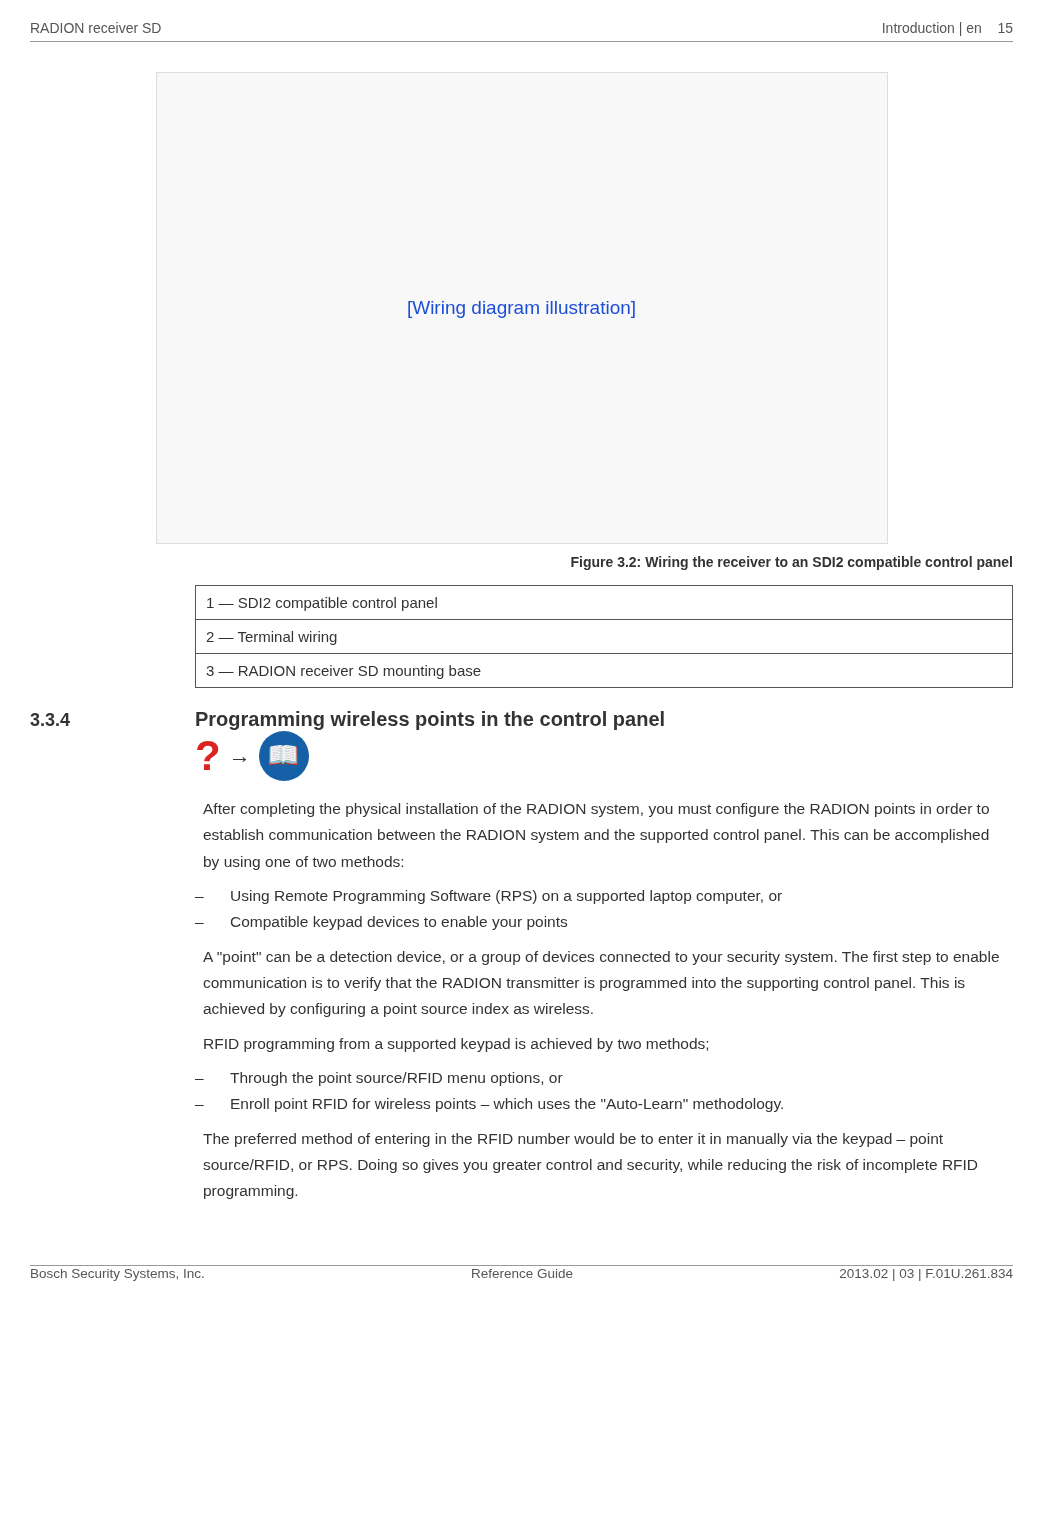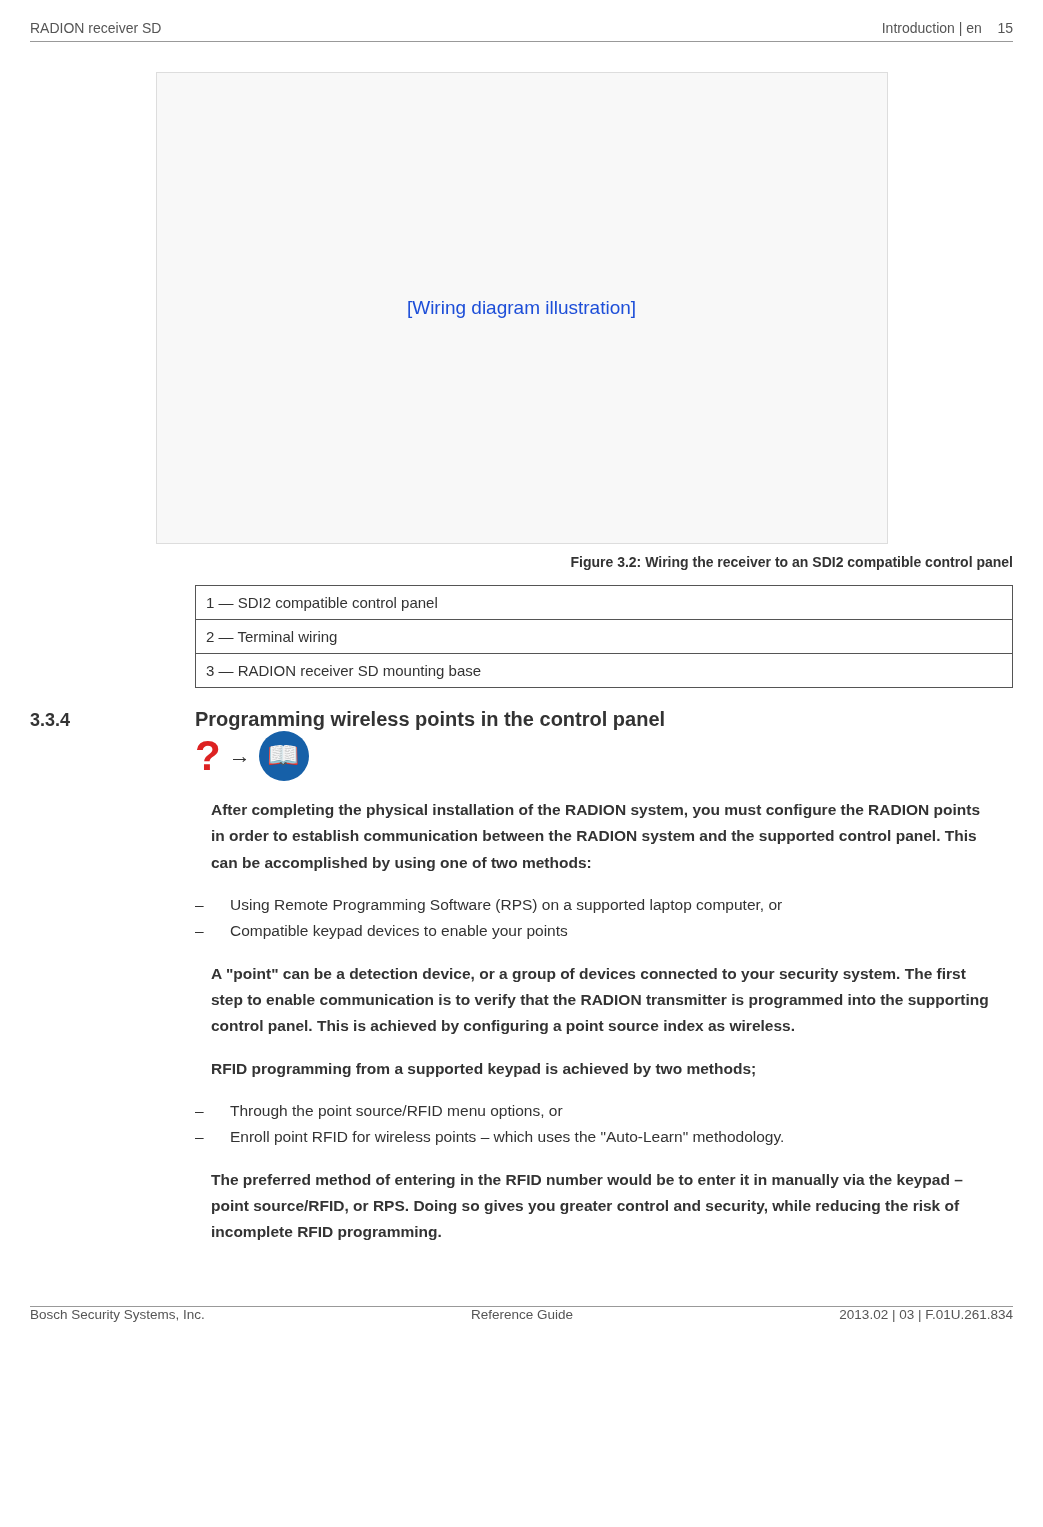--- a/index.html
+++ b/index.html
@@ -92,21 +92,21 @@
     position: absolute;
     left: 50%; top: 50%;
     transform: translate(-50%, -52%);
     font-size: 26px;
   }
   .body-text {
     margin-left: 165px;
     font-size: 15.5px;
     line-height: 1.7;
   }
-  .body-text p { margin: 16px; font-weight: bold; }
+  .body-text p { margin: 8px; }
   .list-row { display:flex; }
   .list-dash { width: 35px; }
   .footer {
     border-top: 1px solid #999;
     margin-top: 60px;
     padding-top: 0;
     display: flex;
     justify-content: space-between;
     font-size: 13.5px;
     color: #555;

